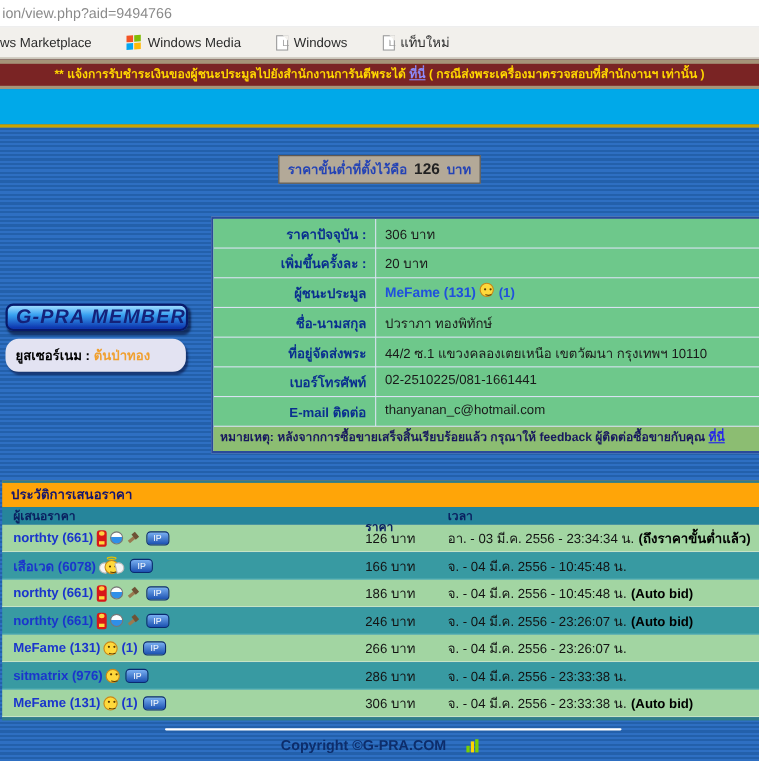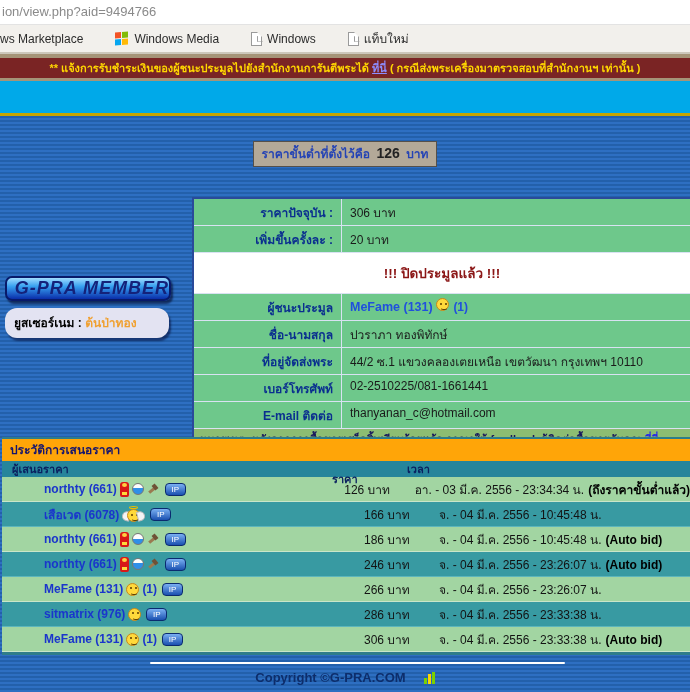--- a/index.html
+++ b/index.html
@@ -89,21 +89,21 @@
   
   .bid-section { position:absolute; left:2px; top:437px; width:688px; }
   .bid-title {
     background:#ffa508; border-top:2px solid #2f7d8a;
     color:#15156e; font-weight:bold; font-size:12px; padding:1px 8px 2px;
   }
   .bid-cols { background:#26859b; display:flex; align-items:center; height:16px; font-size:11px; font-weight:bold; color:#0a2060; }
   .h-bidder { width:330px; padding-left:10px; }
   .h-price { width:75px;margin-top:20px; }
   .h-time { flex:1; }
-  .bid-row { height:25px; display:flex; align-items:center; font-size:12px;padding-left:32px; }
+  .bid-row { height:25px; display:flex; align-items:center; font-size:12px; }
   .row-green { background:#a2d5a2; border-bottom:1px solid #c9e6c9; }
   .row-teal  { background:#389aa2; border-bottom:1px solid #5cb6bc; }
   .b-bidder { width:330px; padding-left:10px; display:flex; align-items:center; gap:3px; }
   .b-bidder a { color:#1a35cc; font-weight:bold; font-size:12px; text-decoration:none; }
   .b-price { width:75px; color:#131313; }
   .b-time { flex:1; color:#131313; white-space:nowrap; }
   .b-note { font-weight:bold; color:#000; margin-left:4px; }
   .bid-bottom { height:3px; background:#2f7d8a; }
   
   .icon-ip {
@@ -187,21 +187,20 @@
 
 <div class="main-table">
   <div class="i-row">
     <div class="lbl">ราคาปัจจุบัน :</div>
     <div class="val">306 บาท</div>
   </div>
   <div class="i-row">
     <div class="lbl">เพิ่มขึ้นครั้งละ :</div>
     <div class="val">20 บาท</div>
   </div>
-  <div class="closed-row">!!! ปิดประมูลแล้ว !!!</div>
   <div class="i-row">
     <div class="lbl">ผู้ชนะประมูล</div>
     <div class="val">
       <a href="#" class="winner-link">MeFame (131)</a>
       <span class="smiley"></span>
       <span class="winner-suffix">(1)</span>
     </div>
   </div>
   <div class="i-row">
     <div class="lbl">ชื่อ-นามสกุล</div>

